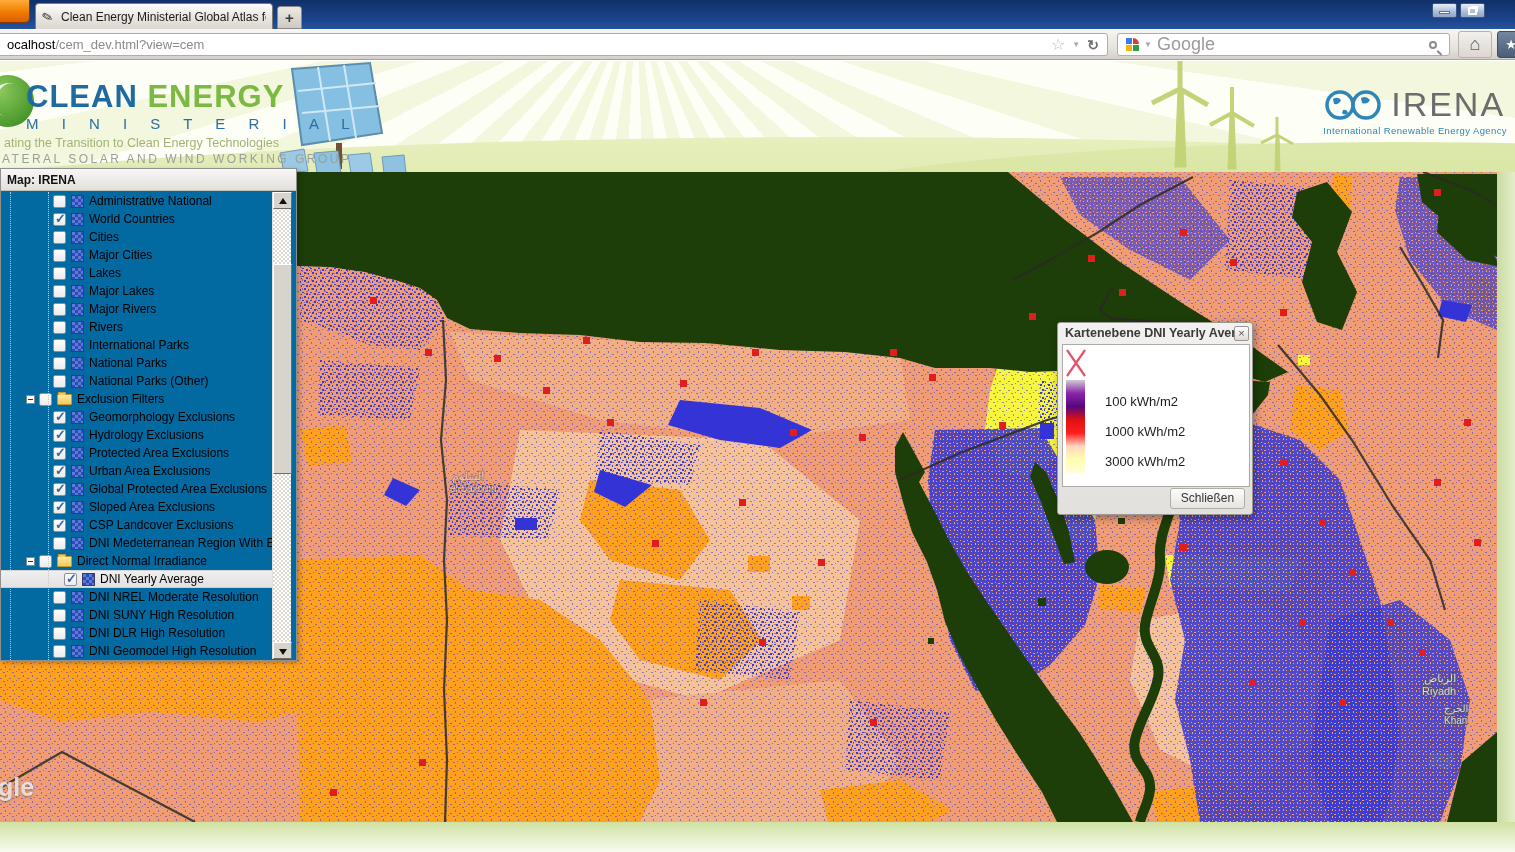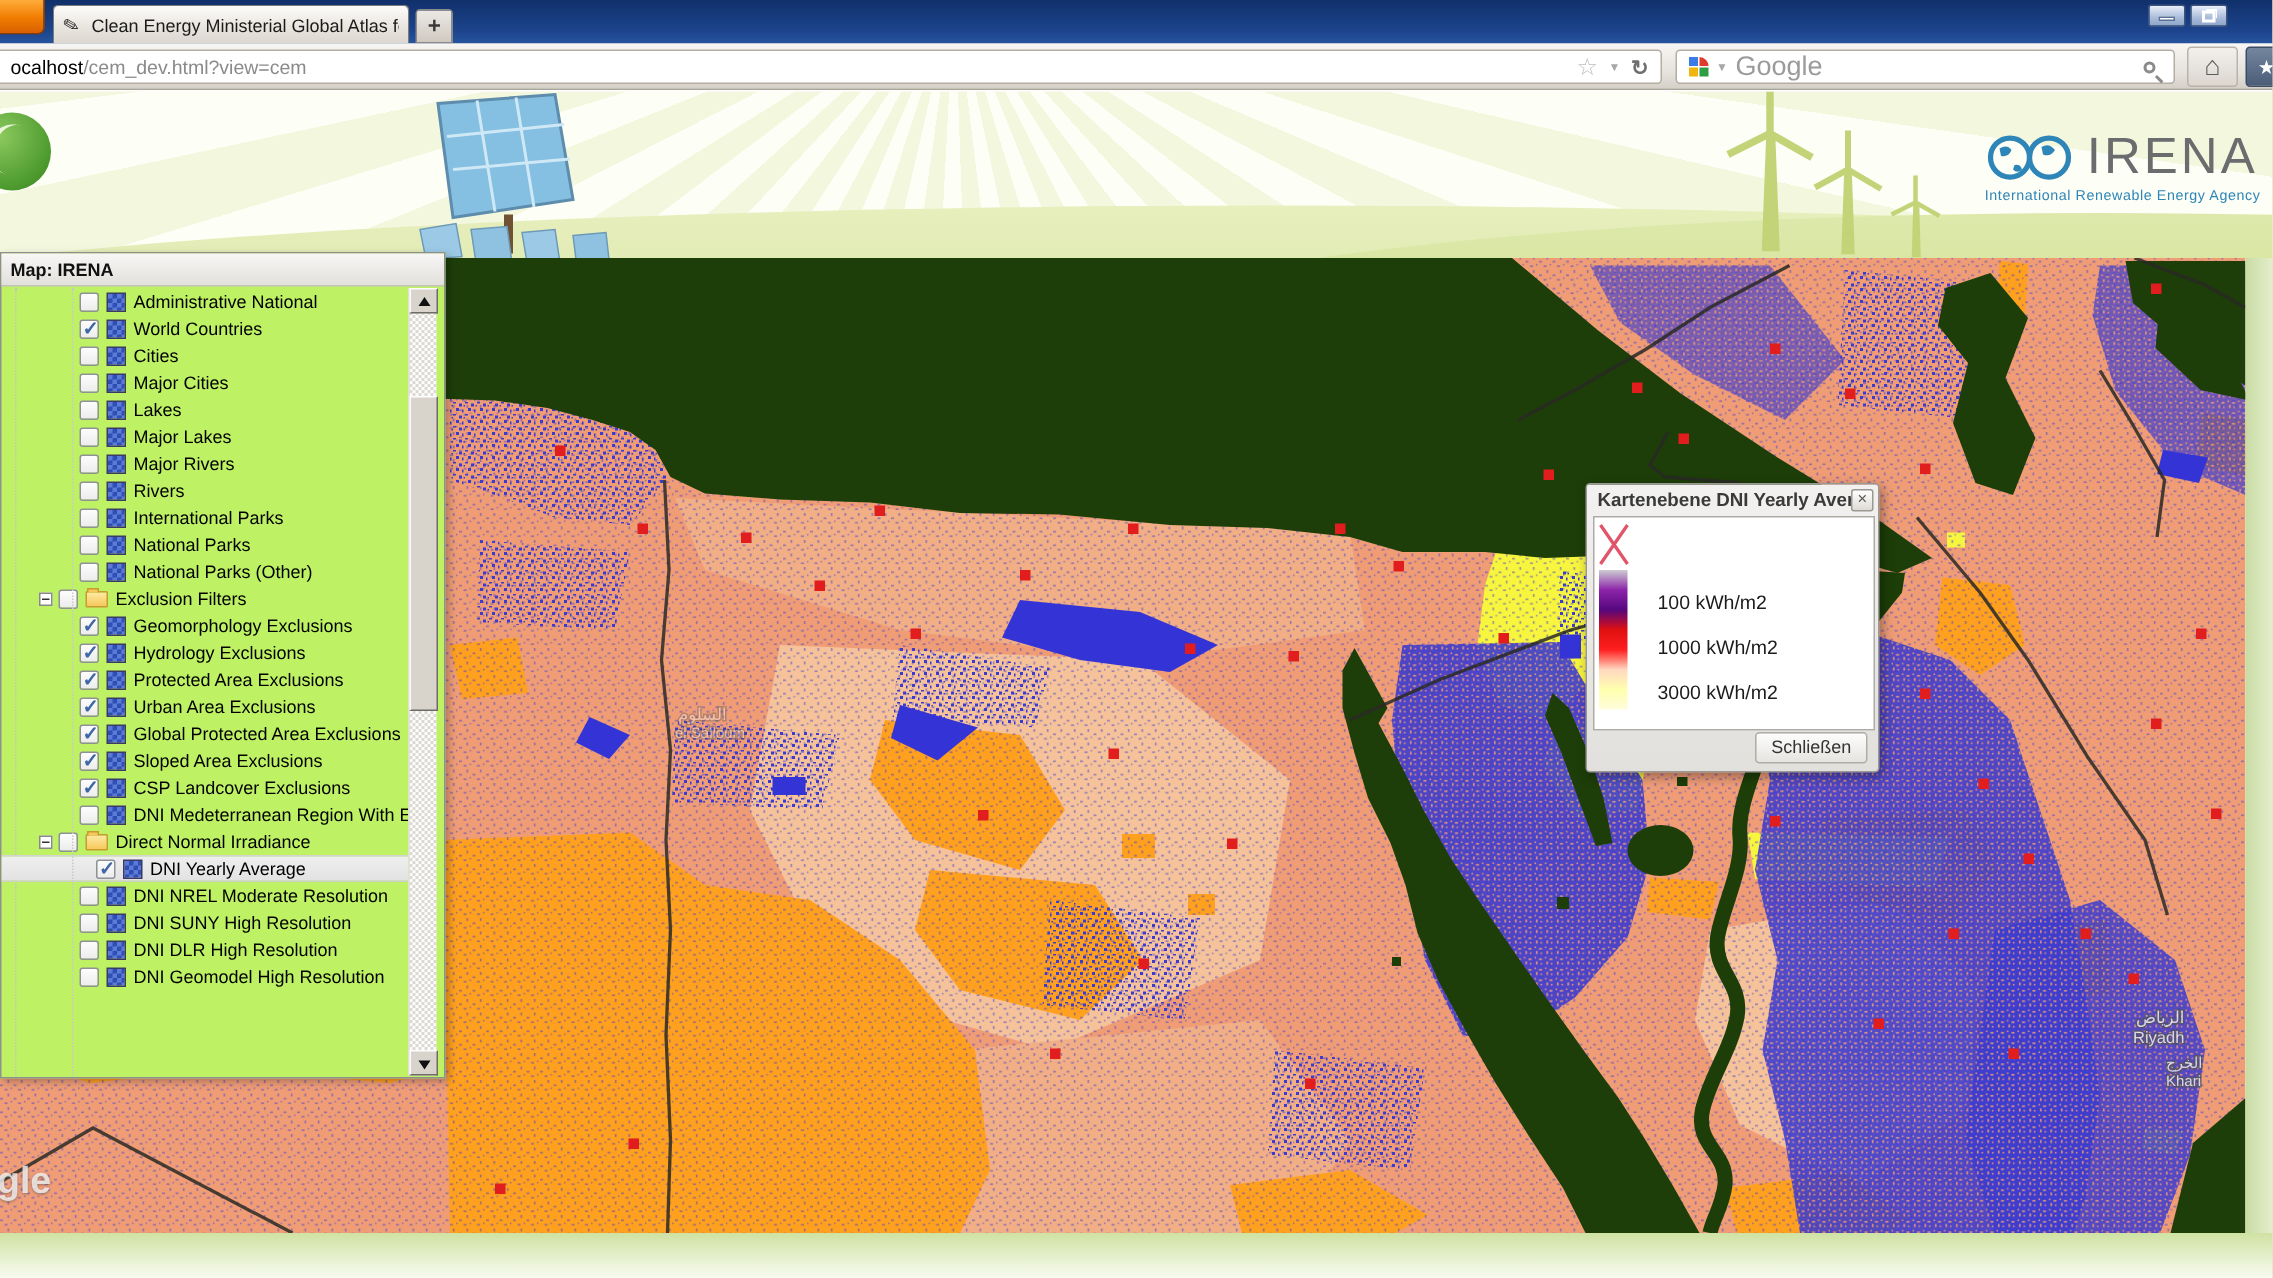--- a/index.html
+++ b/index.html
@@ -72,21 +72,21 @@
   .mapwrap { position:absolute; left:0; top:172px; width:1411px; height:650px; background:var(--land); }
   .attrib { position:absolute; left:4px; bottom:6px; font-size:11px; color:#fff; white-space:nowrap;
     text-shadow:-1px 0 1px #444,1px 0 1px #444,0 -1px 1px #444,0 1px 1px #444; }
   .attrib .lnk { text-decoration:underline; }
   .gwm { position:absolute; left:-2px; bottom:20px; font-size:25px; font-weight:bold; color:rgba(255,255,255,.75);
     text-shadow:0 1px 2px rgba(80,80,80,.6); }
   .edge-r { position:absolute; left:1497px; top:172px; width:18px; height:650px; background:linear-gradient(90deg,#c9dba4,#e4eecb); }
   .edge-b { position:absolute; left:0; top:822px; width:1515px; height:30px; background:linear-gradient(#cfe2a2,#eef5dd 75%,#f7faf0); }
 
   
-  .panel { position:absolute; left:0; top:168px; width:297px; height:551px; background:#bef264;
+  .panel { position:absolute; left:0; top:168px; width:297px; height:493px; background:#0369a1;
     border:1px solid #8f8f8f; box-shadow:2px 2px 5px rgba(0,0,0,.25); }
   .panel-hd { height:22px; background:linear-gradient(#f8f7f6,#e2e0dc); border-bottom:1px solid #c5c2bc;
     font-size:12px; font-weight:bold; color:#111; padding:4px 0 0 6px; }
   .tree { position:absolute; left:0; top:23px; right:24px; bottom:0; overflow:hidden; }
   .tree::before { content:""; position:absolute; left:9px; top:0; bottom:0; border-left:1px dotted #c3c3c3; }
   .tree::after  { content:""; position:absolute; left:47px; top:0; bottom:0; border-left:1px dotted #c9c9c9; }
   .trow { position:relative; height:18px; display:flex; align-items:center; font-size:12px; color:#000; }
   .trow.sel { background:linear-gradient(#efefef,#e2e2e2); border-top:1px solid #d4d4d4; border-bottom:1px solid #cfcfcf; height:18px;padding-left:11px; }
   .cbx { width:13px; height:13px; background:linear-gradient(#fdfdfd,#ececec); border:1px solid #8e9294; border-radius:2px;
     position:relative; flex:none; }
@@ -197,20 +197,26 @@
         <polygon points="103,28 108,28 111,106 100,106"></polygon>
         <path d="M105,28 L105,-4 M105,28 L133,44 M105,28 L77,42" stroke-width="5" fill="none"></path>
         <polygon points="155,52 159,52 161,108 153,108"></polygon>
         <path d="M157,52 L157,26 M157,52 L179,65 M157,52 L135,64" stroke-width="4" fill="none"></path>
         <polygon points="201,74 204,74 205,110 200,110"></polygon>
         <path d="M202,74 L202,56 M202,74 L218,83 M202,74 L186,82" stroke-width="3" fill="none"></path>
       </g>
     </svg>
 
     <div class="globe"></div>
+    <div class="cem">
+      <div class="cem-l1"><span class="a">CLEAN</span> <span class="b">ENERGY</span></div>
+      <div class="cem-l2">M I N I S T E R I A L</div>
+      <div class="cem-l3">ating the Transition to Clean Energy Technologies</div>
+      <div class="cem-l4">ATERAL   SOLAR   AND   WIND   WORKING   GROUP</div>
+    </div>
 
     <div class="irena">
       <div class="irena-row">
         <svg width="62" height="38" viewBox="0 0 62 38">
           <circle cx="17" cy="19" r="13" fill="none" stroke="#2e86b8" stroke-width="3.5"></circle>
           <circle cx="43" cy="19" r="13" fill="none" stroke="#2e86b8" stroke-width="3.5"></circle>
           <path d="M10,13 q5,-3 8,1 q-2,5 -7,4 z M20,24 q4,-1 5,3 q-3,3 -6,0 z" fill="#2e86b8"></path>
           <path d="M38,12 q5,-3 9,2 q-3,5 -8,3 z" fill="#2e86b8"></path>
         </svg>
         <span class="irena-name">IRENA</span>

